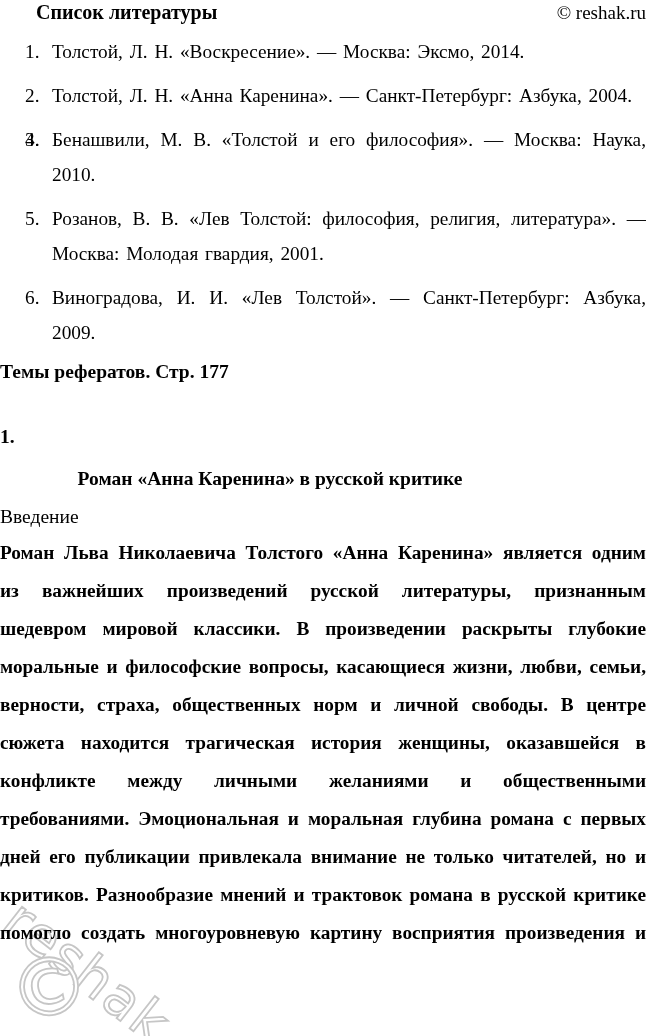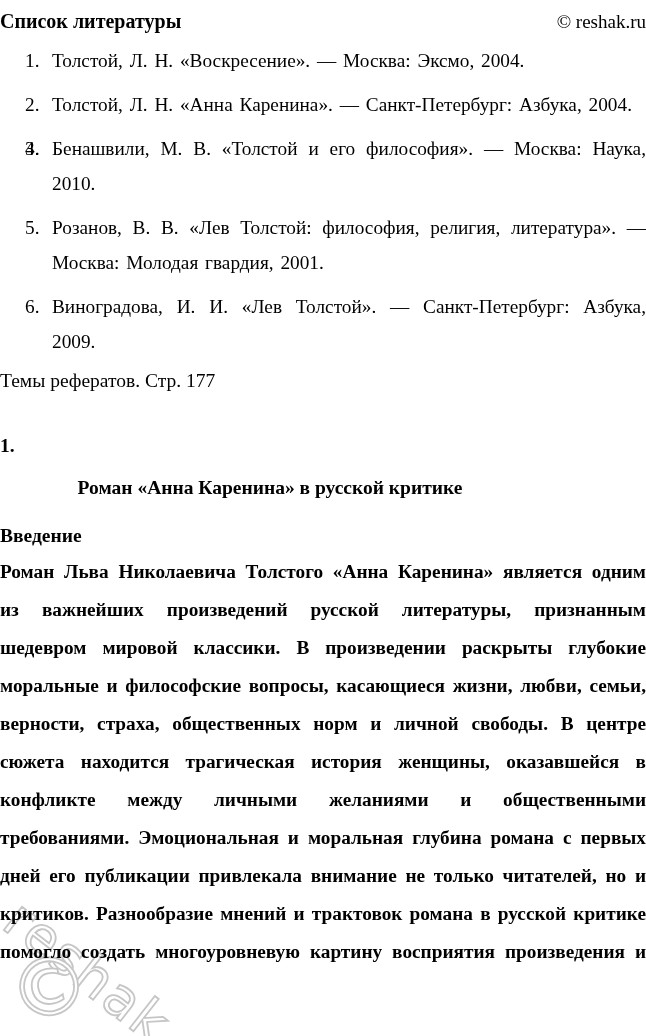--- a/index.html
+++ b/index.html
@@ -24,21 +24,22 @@
     pointer-events: none;
   }
   .content {
     position: relative;
     z-index: 1;
   }
   .header-row {
     display: flex;
     justify-content: space-between;
     align-items: center;
-    padding-top: 10px;
+    padding-top: 1px;
+    margin-left: 36px;
   }
   .doc-title {
     font-weight: bold;
     font-size: 20px;
     line-height: 23px;
   }
   .copyright {
     font-size: 19px;
     line-height: 23px;
     font-family: Liberation Serif, serif;
@@ -57,44 +58,44 @@
     text-align: justify;
     word-spacing: 2px;
   }
   .ref-num {
     position: absolute;
     left: 25px;
     top: 0;
     text-align: left;
   }
   .section-heading {
-    font-weight: normal;
+    font-weight: bold;
     font-size: 19.5px;
     line-height: 26px;
     margin-top: 4px;
   }
   .essay-number {
     font-weight: bold;
     font-size: 19.5px;
     line-height: 26px;
     margin-top: 39px;
   }
   .essay-title {
     font-weight: bold;
     font-size: 19.5px;
     line-height: 26px;
     margin-top: 16px;
     width: 540px;
     text-align: center;
   }
   .essay-section-heading {
-    font-weight: bold;
+    font-weight: normal;
     font-size: 19.5px;
     line-height: 26px;
-    margin-top: 22px;
+    margin-top: 12px;
   }
   .essay-paragraph {
     font-size: 19.3px;
     line-height: 38px;
     margin-top: 4px;
     text-align: justify;
     text-align-last: justify;
     word-spacing: 2px;
     font-weight: bold;
   }
@@ -114,21 +115,21 @@
   <div class="content">
 
     <div class="header-row">
       <div class="doc-title">Список литературы</div>
       <div class="copyright">© reshak.ru</div>
     </div>
 
     <ol class="ref-list">
       <li class="ref-item">
         <span class="ref-num">1.</span>
-        <span>Толстой, Л. Н. «Воскресение». — Москва: Эксмо, 2004.</span>
+        <span>Толстой, Л. Н. «Воскресение». — Москва: Эксмо, 2014.</span>
       </li>
       <li class="ref-item">
         <span class="ref-num">2.</span>
         <span>Толстой, Л. Н. «Анна Каренина». — Санкт-Петербург: Азбука, 2004.</span>
       </li>
       <li class="ref-item">
         <span class="ref-num">3.</span>
       </li>
       <li class="ref-item">
         <span class="ref-num">4.</span>

